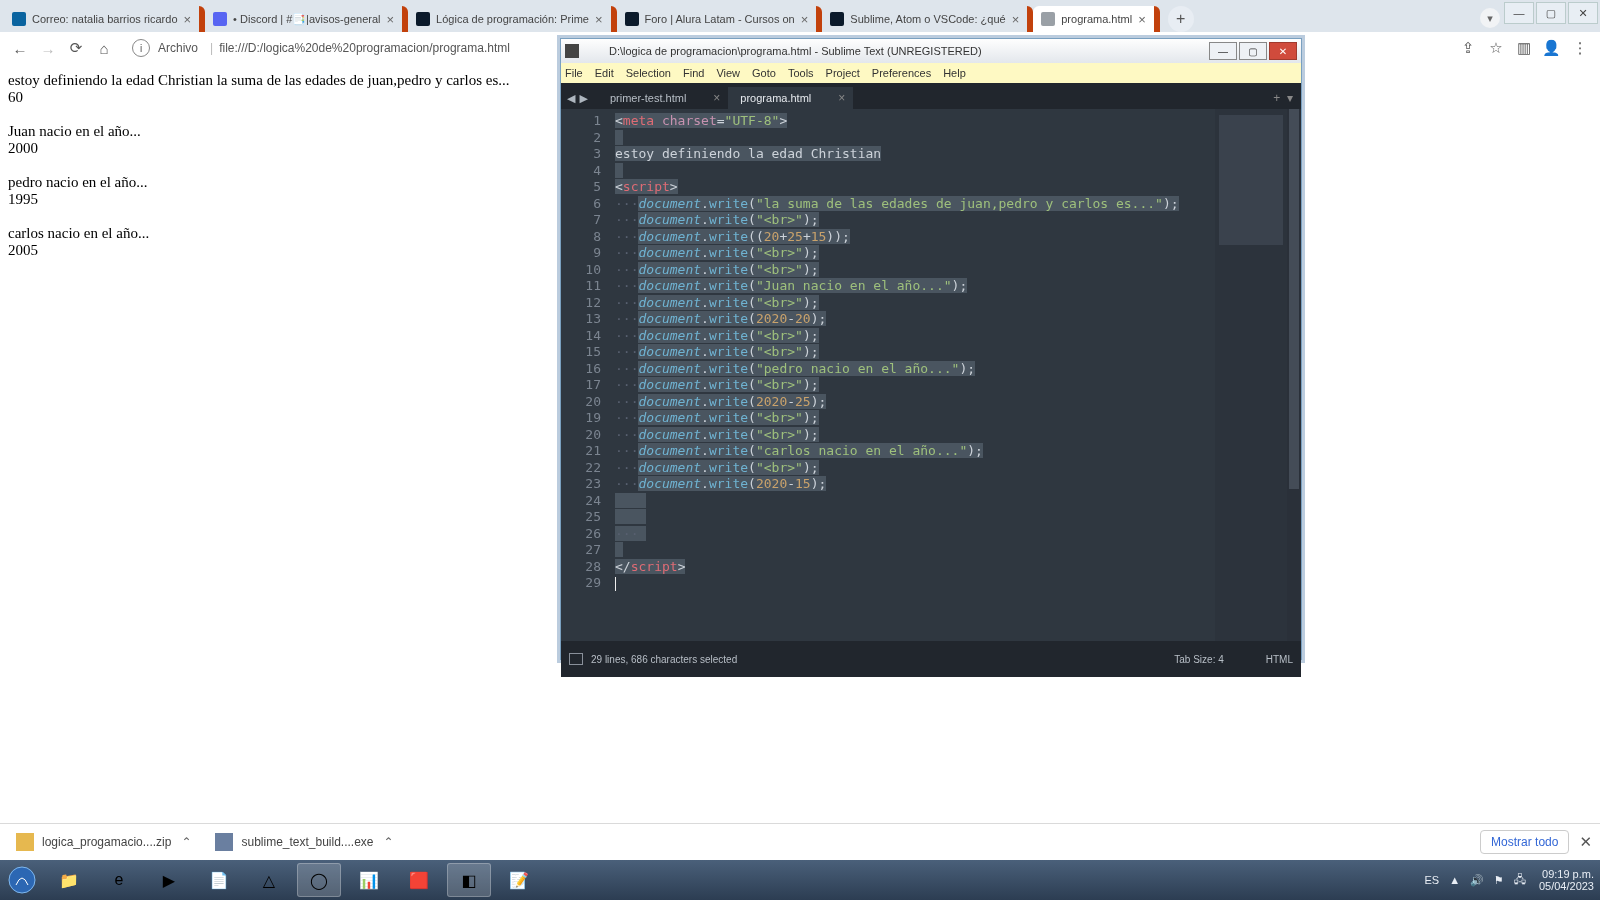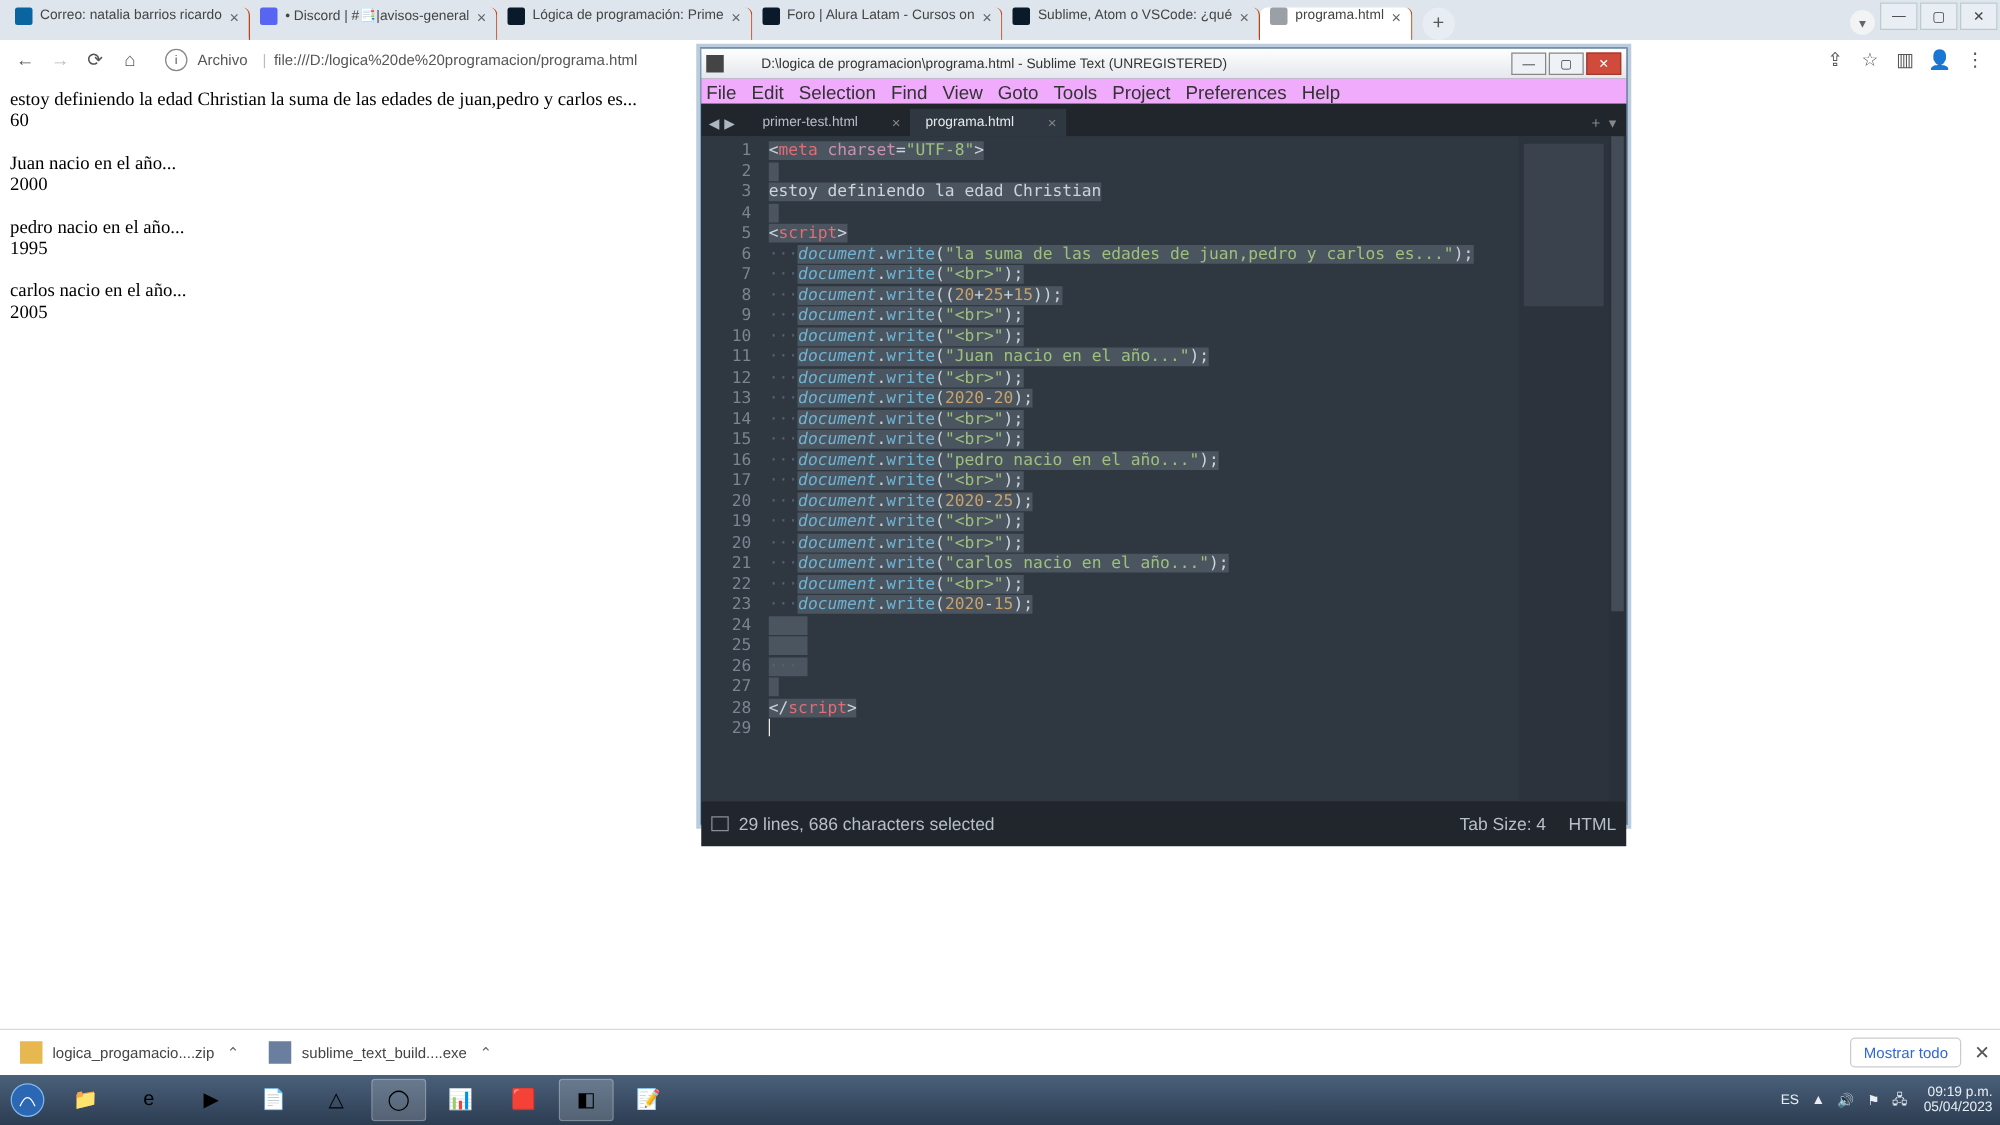--- a/index.html
+++ b/index.html
@@ -1,19 +1,19 @@
 <!DOCTYPE html>
 <html><head>
 <meta charset="utf-8">
 <style>
 html,body{margin:0;padding:0;width:1600px;height:900px;overflow:hidden;font-family:"Segoe UI",Tahoma,sans-serif;background:#d4e2f0;}
 
 .browser{position:absolute;top:0;left:0;width:1600px;height:900px;}
 .tabstrip{height:32px;background:#dee5ec;display:flex;align-items:center;padding-left:4px;}
-.tab{height:26px;display:flex;align-items:flex-start;padding:0 8px;font-size:11px;color:#444;max-width:200px;border-right:1px solid #c2410c;margin-top:6px;background:#dee5ec;border-radius:6px 6px 0 0;}
+.tab{height:26px;display:flex;align-items:center;padding:0 8px;font-size:11px;color:#444;max-width:200px;border-right:6px solid #c2410c;margin-top:6px;background:#dee5ec;border-radius:6px 6px 0 0;}
 .tab.active{background:#fff;}
 .tab .favicon{width:14px;height:14px;margin-right:6px;flex:none;border-radius:2px;}
 .tab .tlabel{white-space:nowrap;overflow:hidden;text-overflow:ellipsis;flex:1;}
 .tab .tclose{margin-left:6px;color:#666;font-size:13px;cursor:pointer;}
 .newtab{width:26px;height:26px;border-radius:50%;background:#e8edf3;margin:6px 0 0 8px;display:flex;align-items:center;justify-content:center;color:#555;font-size:16px;}
 .windowbtns{position:absolute;top:2px;right:2px;display:flex;}
 .wbtn{width:28px;height:20px;display:flex;align-items:center;justify-content:center;font-size:11px;color:#444;border:1px solid #bcc;background:#e8eef4;margin-left:2px;}
 .chevdown{position:absolute;top:8px;right:100px;width:20px;height:20px;border-radius:50%;background:#f1f3f5;display:flex;align-items:center;justify-content:center;font-size:11px;color:#666;}
 .toolbar{height:32px;background:#fff;border-bottom:1px solid #e2e2e2;display:flex;align-items:center;padding:0 6px;}
 .toolbtn{width:28px;height:28px;display:flex;align-items:center;justify-content:center;color:#555;font-size:15px;}
@@ -40,21 +40,21 @@
 .tray{margin-left:auto;display:flex;align-items:center;color:#e9eef5;font-size:11px;padding-right:6px;}
 .tray .ti{margin:0 5px;text-align:right;}
 .tray .clock{text-align:right;line-height:12px;margin-left:8px;}
 
 .sublime{position:absolute;top:38px;left:560px;width:740px;height:620px;background:#2f3740;border:1px solid #7aa0c0;box-shadow:0 0 0 3px rgba(60,110,160,.35);}
 .st-title{height:24px;background:linear-gradient(#fefefe,#e3e7ec);display:flex;align-items:center;padding:0 4px;font-size:11px;color:#333;gap:24px;}
 .st-title .sicon{width:14px;height:14px;background:#444;margin-right:6px;}
 .st-title .wbs{margin-left:auto;display:flex;}
 .st-title .wb{width:26px;height:16px;border:1px solid #888;margin-left:2px;display:flex;align-items:center;justify-content:center;font-size:10px;background:#eef1f5;}
 .st-title .wb.close{background:#d04b3c;color:#fff;border-color:#a03a2e;}
-.st-menu{height:20px;background:#f0abfc;display:flex;align-items:flex-end;font-size:15px;color:#333;padding:0 4px;}
+.st-menu{height:20px;background:#fef9c3;display:flex;align-items:center;font-size:11px;color:#333;padding:0 4px;}
 .st-menu span{margin-right:12px;}
 .st-tabs{height:26px;background:#21262d;display:flex;align-items:flex-end;}
 .st-nav{display:flex;padding:4px 6px;}
 .st-nav .a{color:#aeb6bf;font-size:11px;margin-right:4px;}
 .st-tab{height:22px;padding:0 42px 0 12px;font-size:11px;color:#b8bfc7;display:flex;align-items:center;position:relative;}
 .st-tab.active{background:#2f3740;color:#e6e9ed;}
 .st-tab .x{position:absolute;right:8px;color:#888;font-size:12px;}
 .st-tabs .right{margin-left:auto;padding:4px 8px;color:#888;font-size:12px;}
 .editor{position:relative;height:532px;background:#2f3740;display:flex;font-family:Consolas,monospace;font-size:13px;}
 .gutter{width:40px;background:#2f3740;color:#7b8490;text-align:right;padding:4px 8px 0 0;line-height:16.5px;}
@@ -65,22 +65,22 @@
 .str{color:#9ec07c;}
 .obj{color:#6fb3d2;font-style:italic;}
 .fn{color:#6fb3d2;}
 .num{color:#c9a26b;}
 .pun{color:#cdd3da;}
 .dots{color:#586070;}
 .minimap{position:absolute;top:0;right:14px;width:72px;height:100%;background:#2c333c;}
 .minimap .mm{position:absolute;top:6px;left:4px;right:4px;height:130px;background:#3a424d;}
 .scroll{position:absolute;top:0;right:0;width:14px;height:100%;background:#2a3039;}
 .scroll .thumb{position:absolute;top:0;left:2px;width:10px;height:380px;background:#444c57;}
-.st-status{height:36px;background:#21262d;color:#b8bfc7;font-size:14px;display:flex;align-items:center;padding:0 8px;}
-.st-status .r{margin-left:auto;display:flex;}
+.st-status{height:36px;background:#21262d;color:#b8bfc7;font-size:10px;display:flex;align-items:center;padding:0 8px;}
+.st-status .r{margin-left:auto;display:flex;gap:24px;}
 .st-status .r span{margin-left:18px;}
 .cursor{display:inline-block;width:1px;height:14px;background:#eee;vertical-align:middle;}
 .box{width:12px;height:10px;border:1px solid #89909a;margin-right:8px;}
 </style>
 </head>
 <body>
 
 <div class="browser">
 
   <div class="tabstrip">

